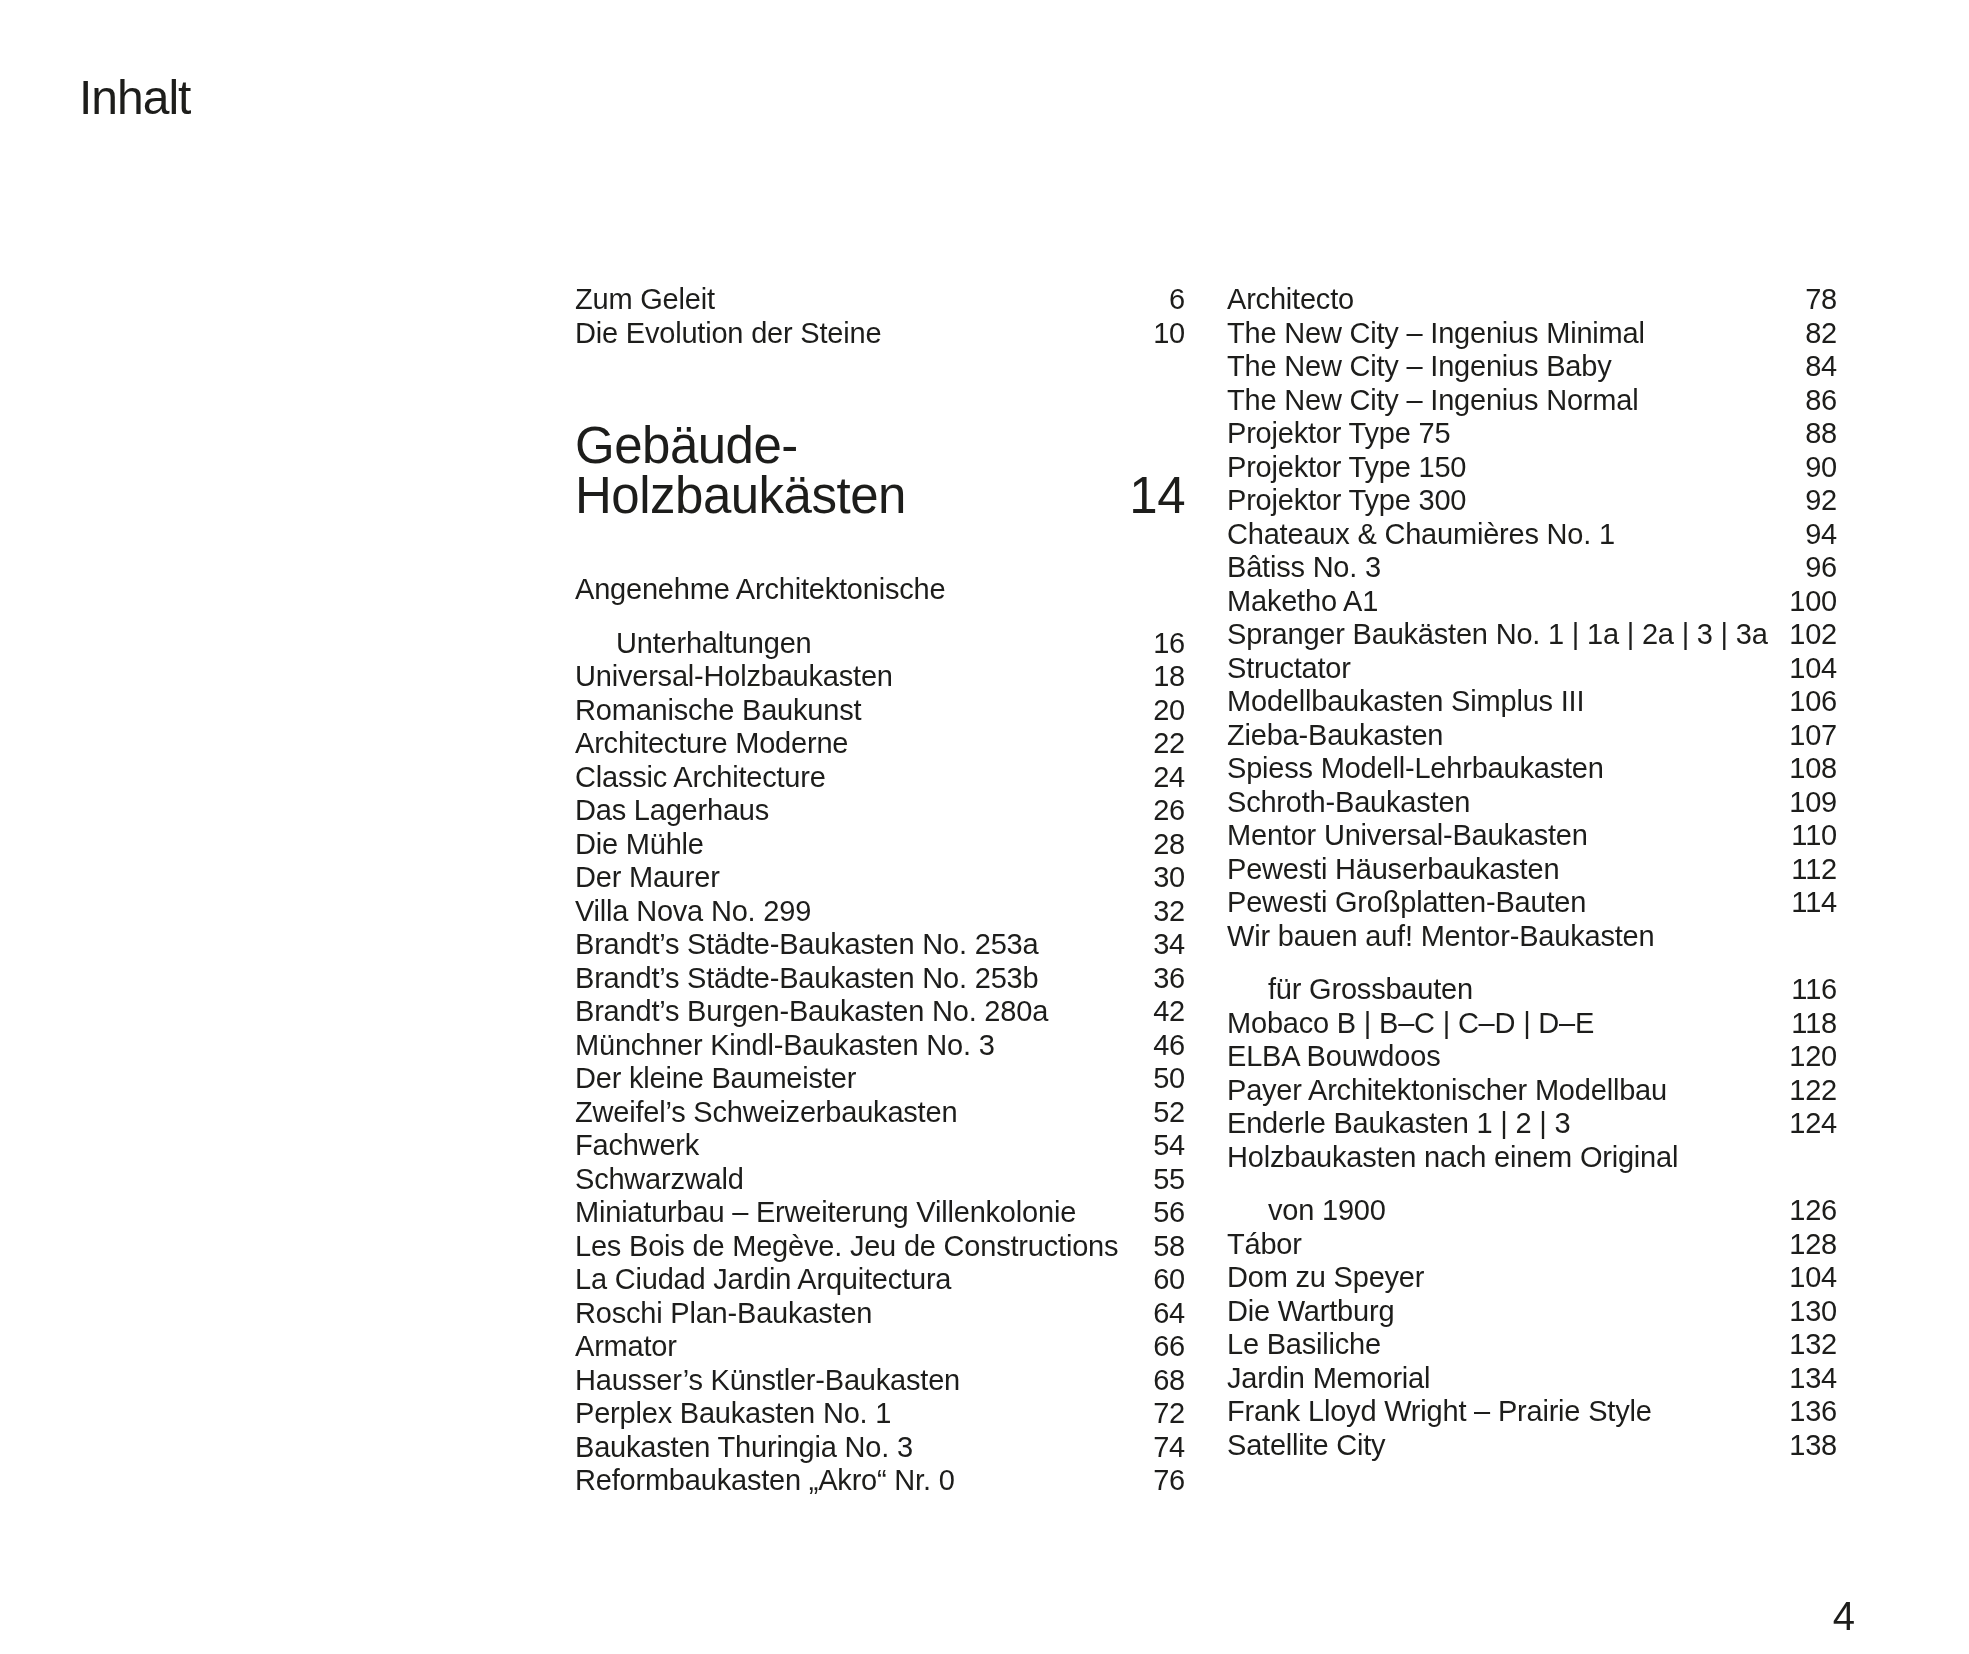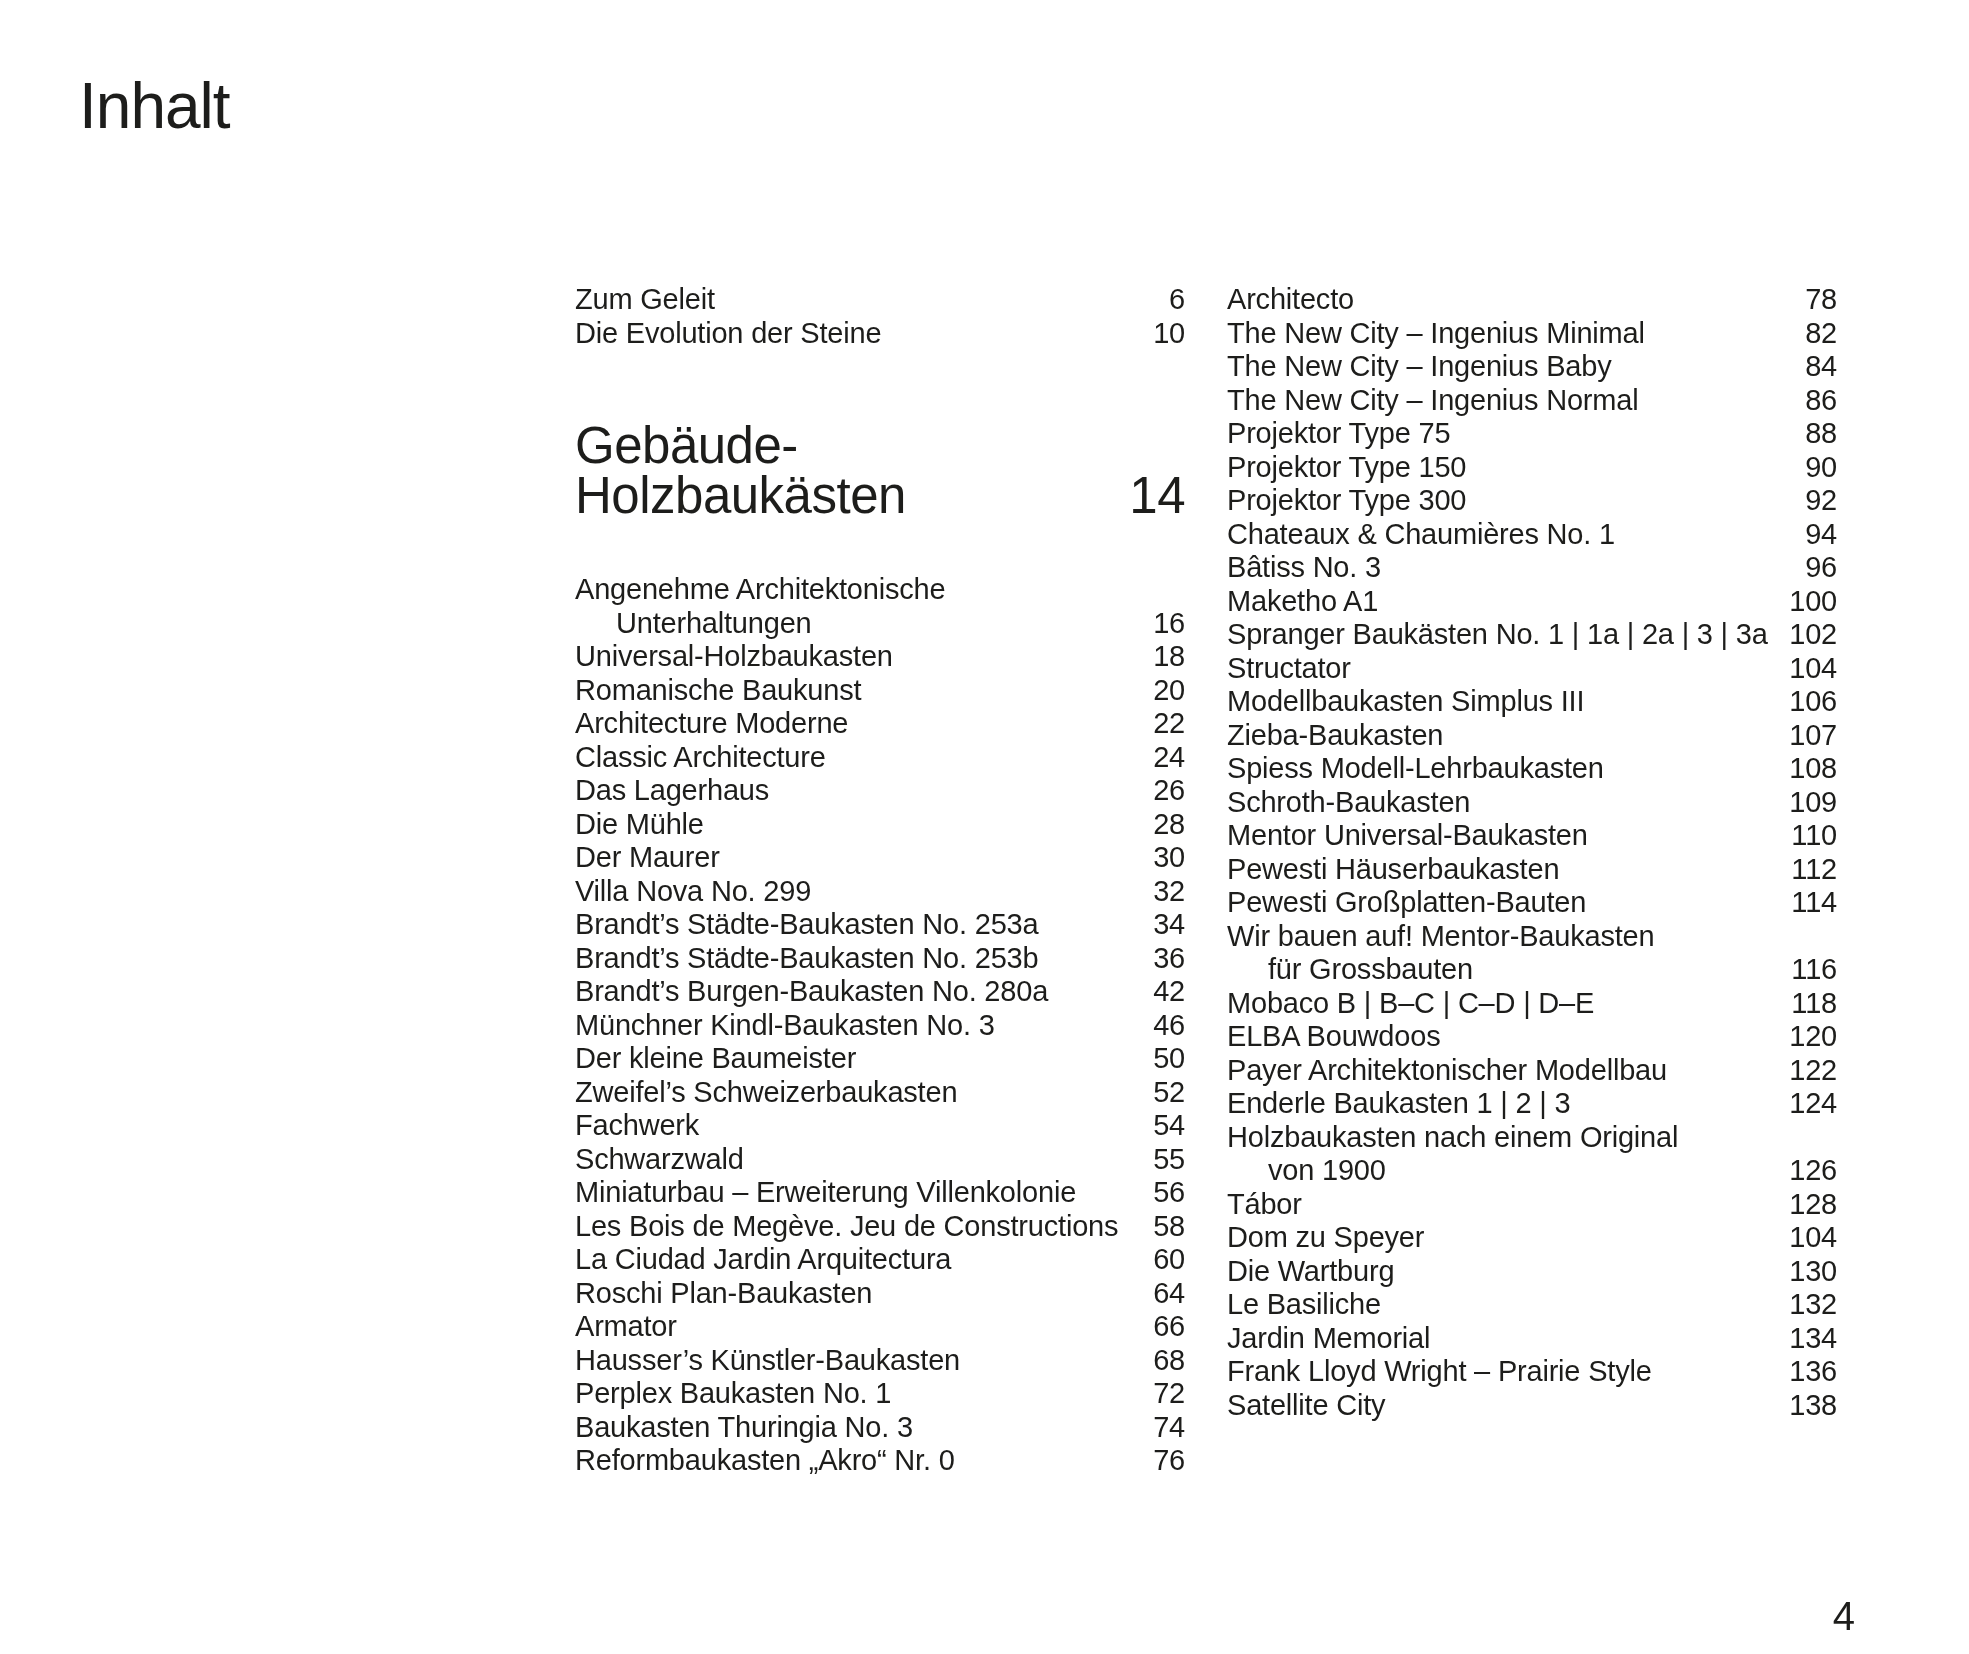--- a/index.html
+++ b/index.html
@@ -13,21 +13,21 @@
     height: 1654px;
     background: #ffffff;
     color: #1d1d1b;
     overflow: hidden;
   }
   .doc-title {
     position: absolute;
     left: 79px;
     top: 74px;
     margin: 0;
-    font-size: 64px;
+    font-size: 48px;
     line-height: 1;
     font-weight: 400;
     letter-spacing: -1px;
   }
   .col {
     position: absolute;
     top: 283px;
     width: 610px;
     font-size: 29px;
     line-height: 33.5px;
@@ -36,21 +36,21 @@
   .col-left  { left: 575px; }
   .col-right { left: 1227px; }
 
   .toc-row {
     display: flex;
     justify-content: space-between;
     align-items: flex-end;
   }
   .toc-title { display: block; }
   .toc-title .l1, .toc-title .l2 { display: block; white-space: nowrap; }
-  .toc-title .l2 { padding-left: 41px; }
+  .toc-title .l2 { padding-left: 41px; margin-top: 20px; }
   .toc-page {
     flex: none;
     padding-left: 14px;
     text-align: right;
     font-variant-numeric: tabular-nums;
   }
 
   .section-heading-row {
     display: flex;
     justify-content: space-between;

